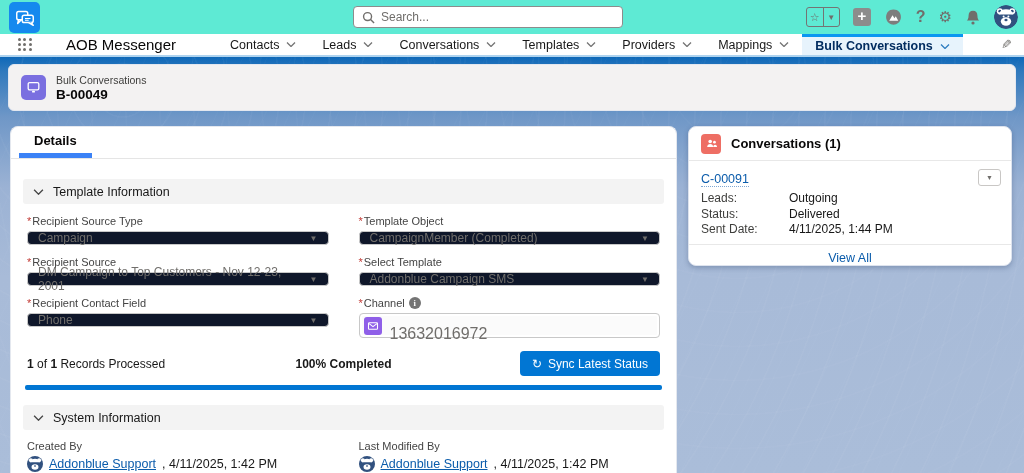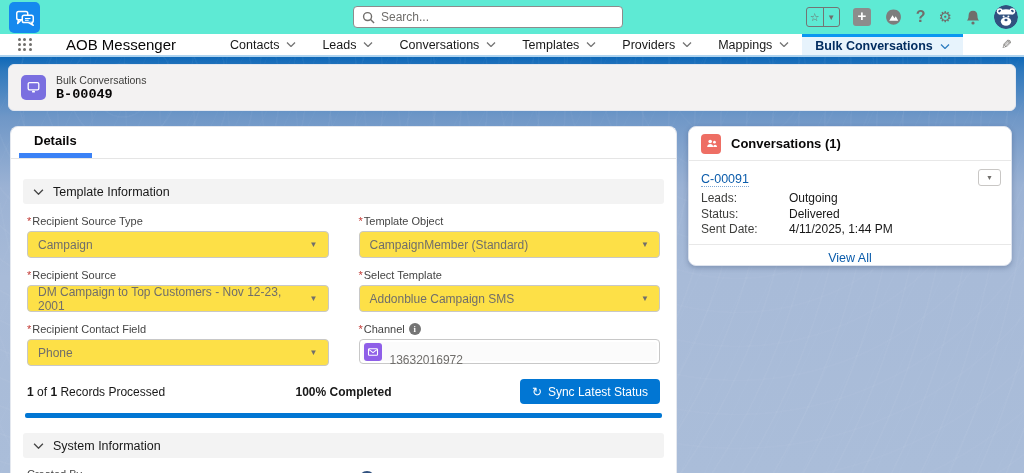--- a/index.html
+++ b/index.html
@@ -46,41 +46,41 @@
       repeating-radial-gradient(circle at 12% 8%, rgba(255,255,255,.10) 0 1px, transparent 2px 26px),
       repeating-radial-gradient(circle at 72% 4%, rgba(255,255,255,.08) 0 1px, transparent 2px 34px),
       repeating-linear-gradient(115deg, rgba(255,255,255,.05) 0 1px, transparent 1px 22px); }
 
   
   .record-card { position:absolute; top:64px; left:8px; width:1008px; height:47px; background:#f3f2f2;
     border-radius:6px; border:1px solid #e3e7ef; display:flex; align-items:center; padding-left:12px; gap:10px; }
   .record-icon { width:25px; height:25px; background:#7a6fe0; border-radius:5px; display:flex;
     align-items:center; justify-content:center; flex:0 0 auto; }
   .record-meta .obj { font-size:10.5px; color:#3e3e3c; }
-  .record-meta .name { font-size:13.5px; font-weight:bold; color:#080707; margin-top:1px;font-family:Liberation Mono, monospace; }
+  .record-meta .name { font-size:13.5px; font-weight:bold; color:#080707; margin-top:1px; }
 
   
   .main-card { position:absolute; top:126px; left:10px; width:667px; height:360px; background:#fff;
     border-radius:8px 8px 0 0; border:1px solid #e4e8ef; border-bottom:none; overflow:hidden; }
   .tab-row { height:32px; border-bottom:1px solid #e5e5e5; display:flex; padding-left:8px; }
   .detail-tab { display:flex; align-items:center; padding:0 15px; font-size:13px; font-weight:bold; color:#080707;
     border-bottom:5px solid #3b82f6; cursor:pointer; }
   .section-bar { margin:20px 12px 0 12px; height:25px; background:#f3f3f3; border-radius:3px;
     display:flex; align-items:center; gap:9px; padding-left:10px; font-size:12.5px; color:#181818; cursor:pointer; }
   .fields-grid { margin:11px 16px 0 16px; display:grid; grid-template-columns:1fr 1fr; column-gap:30px; row-gap:11px; }
   .fld-label { font-size:11px; color:#444; margin-bottom:4px; display:flex; align-items:flex-end; gap:4px; }
   .req { color:#c23934; margin-right:1px; }
-  .picklist { height:27px; background:#fde047; border:1px solid #c8c8c8; border-radius:4px; display:flex;
+  .picklist { height:14px; background:#0f172a; border:1px solid #c8c8c8; border-radius:4px; display:flex;
     align-items:center; justify-content:space-between; padding:0 10px; font-size:12px; color:#706e6b; cursor:default; }
   .dd-tri { font-size:8px; color:#706e6b; }
   .channel-input { height:25px; background:#fbfbfb; border:1px solid #c8c8c8; border-radius:4px; display:flex;
     align-items:center; padding:2px 4px; gap:8px; box-shadow:inset 0 0 0 2px #fff; }
   .channel-badge { width:18px; height:18px; background:#8f5fe8; border-radius:3px; display:flex;
     align-items:center; justify-content:center; flex:0 0 auto; }
-  .channel-val { font-size:12px; color:#706e6b;margin-top:16px; }
+  .channel-val { font-size:16px; color:#706e6b;margin-top:16px; }
   .info-icon { width:12px; height:12px; border-radius:50%; background:#747474; color:#fff; font-size:8.5px;
     font-weight:bold; display:inline-flex; align-items:center; justify-content:center; font-family:"Liberation Serif",serif; }
   .progress-row { margin:13px 16px 0 16px; position:relative; height:25px; display:flex; align-items:center; }
   .rec-processed { font-size:12px; color:#181818; }
   .rec-processed b { font-weight:bold; }
   .pct-label { position:absolute; left:0; right:0; text-align:center; font-size:12px; font-weight:bold; }
   .sync-btn { margin-left:auto; height:25px; background:#0176d3; color:#fff; border:none; border-radius:4px;
     font-size:12px; padding:0 12px; display:flex; align-items:center; gap:6px; cursor:pointer;
     font-family:"Liberation Sans",sans-serif; z-index:1; }
   .progress-track { margin:9px 14px 0 14px; height:5px; background:#e5e5e5; border-radius:2px; overflow:hidden; }
@@ -259,21 +259,21 @@
       <div class="picklist">
         <span>Campaign</span>
         <span class="dd-tri">▼</span>
       </div>
     </div>
     <div>
       <div class="fld-label">
           <span><span class="req">*</span><span>Template Object</span></span>
         </div>
       <div class="picklist">
-        <span>CampaignMember (Standard)</span>
+        <span>CampaignMember (Completed)</span>
         <span class="dd-tri">▼</span>
       </div>
     </div>
     <div>
       <div class="fld-label">
           <span><span class="req">*</span><span>Recipient Source</span></span>
         </div>
       <div class="picklist">
         <span>DM Campaign to Top Customers - Nov 12-23, 2001</span>
         <span class="dd-tri">▼</span>
@@ -348,20 +348,21 @@
             <circle cx="18.2" cy="6.2" r="3" fill="#fff"></circle>
           <path d="M4.5 9.5 a8 8 0 0 1 15 0z" fill="#fff"></path>
           <ellipse cx="12" cy="16.5" rx="5.2" ry="4.2" fill="#fff"></ellipse>
           <ellipse cx="12" cy="15" rx="1.6" ry="1.2" fill="#31517f"></ellipse>
         </svg>
         <span class="link">Addonblue Support</span>
         <span>, 4/11/2025, 1:42 PM</span>
       </div>
     </div>
     <div class="sys-field">
+      <div class="fld-label">Last Modified By</div>
       <div class="sys-val">
         <svg class="mini-avatar" width="16" height="16" viewBox="0 0 24 24">
           <circle cx="12" cy="12" r="12" fill="#31517f"></circle>
           <circle cx="5.8" cy="6.2" r="3" fill="#fff"></circle>
             <circle cx="18.2" cy="6.2" r="3" fill="#fff"></circle>
           <path d="M4.5 9.5 a8 8 0 0 1 15 0z" fill="#fff"></path>
           <ellipse cx="12" cy="16.5" rx="5.2" ry="4.2" fill="#fff"></ellipse>
           <ellipse cx="12" cy="15" rx="1.6" ry="1.2" fill="#31517f"></ellipse>
         </svg>
         <span class="link">Addonblue Support</span>

